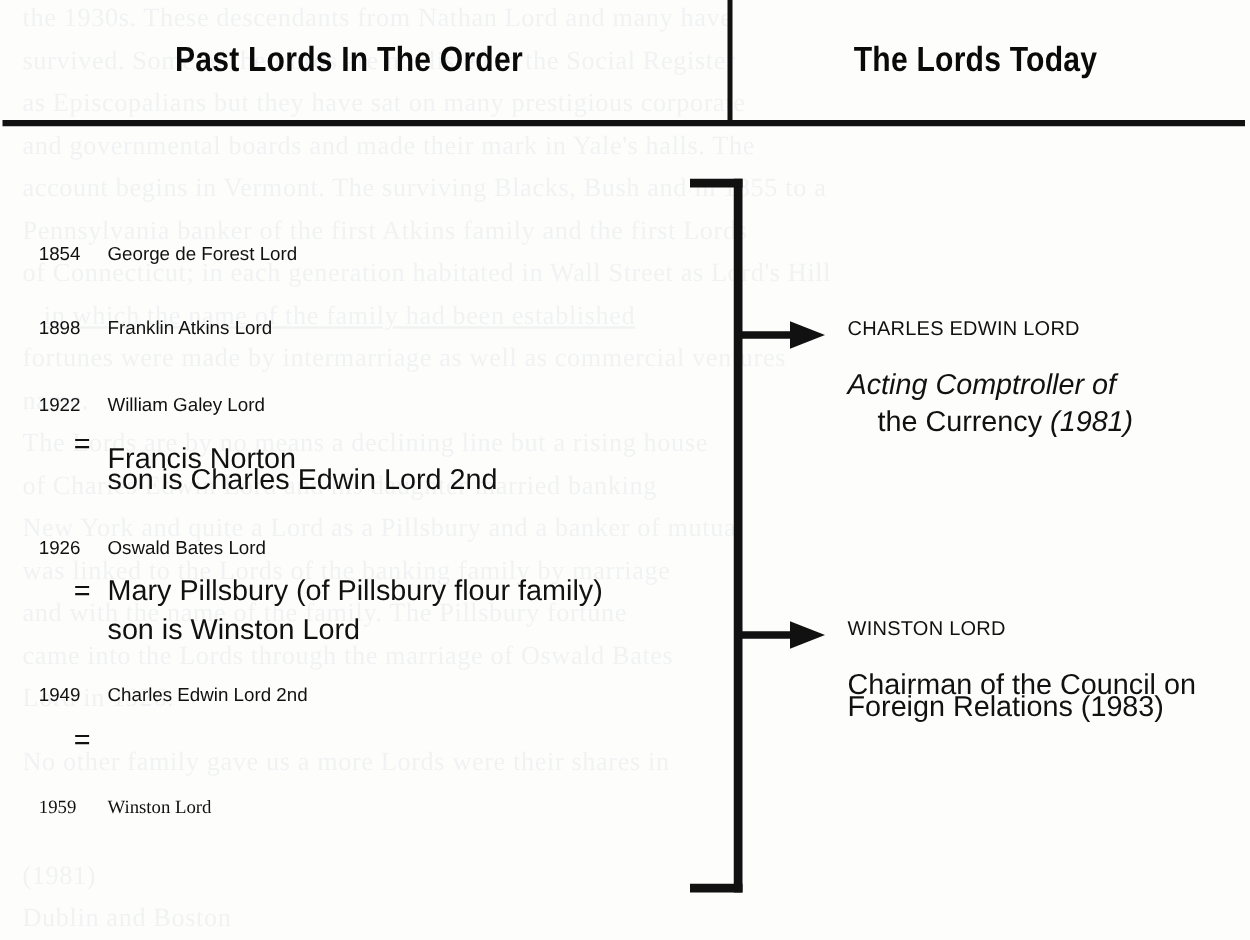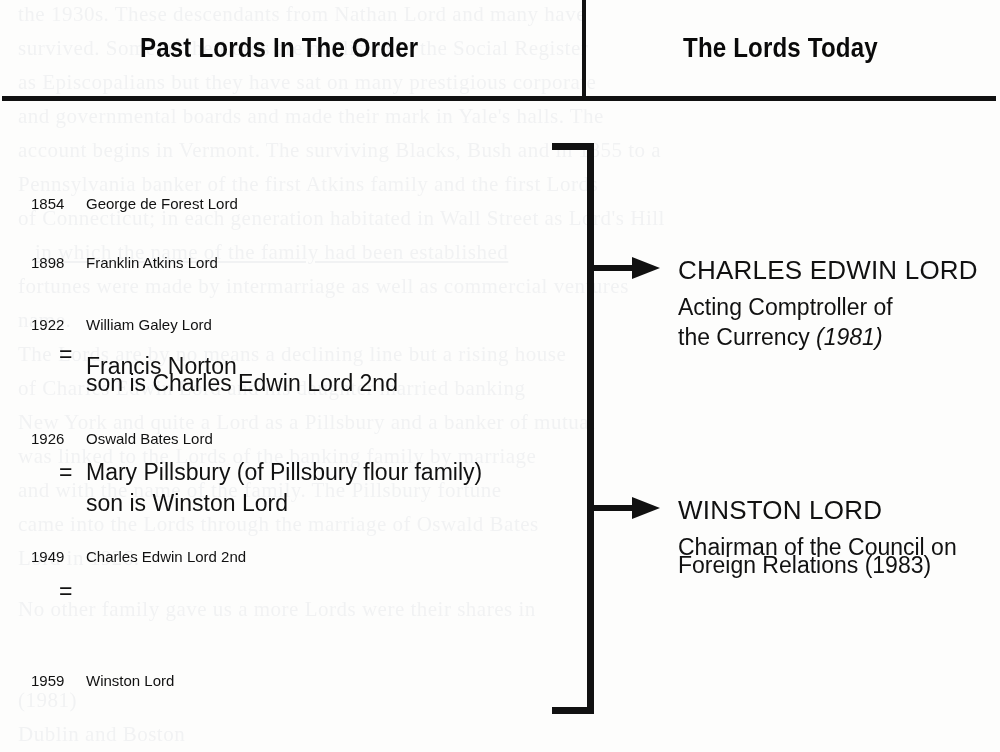--- a/index.html
+++ b/index.html
@@ -87,21 +87,21 @@
     font-size: 23px;
     font-family: "Liberation Sans", sans-serif;
   }
 
   
   .person-name {
     position: absolute;
     left: 678px;
     white-space: nowrap;
     color: #111111;
-    font-size: 26px;
+    font-size: 16px;
     letter-spacing: 0.2px;
     font-family: "Liberation Sans", sans-serif;
   }
   .person-role {
     position: absolute;
     left: 678px;
     white-space: nowrap;
     color: #111111;
     font-size: 23px;
     font-family: "Liberation Sans", sans-serif;
@@ -207,21 +207,21 @@
     <div class="eq" style="left:59px; top:459px;">=</div>
     <div class="sub" style="left:86px; top:459px;">Mary Pillsbury (of Pillsbury flour family)</div>
     <div class="sub" style="left:86px; top:490px;">son is Winston Lord</div>
 
     <div class="entry" style="left:31px; top:548px;">
       <span class="yr">1949</span><span>Charles Edwin Lord 2nd</span>
     </div>
     <div class="eq" style="left:59px; top:578px;">=</div>
     <div class="sub" style="left:86px; top:578px;"></div>
 
-    <div class="entry" style="left:31px; top:672px;">
+    <div class="entry" style="left:31px; top:638px;font-family:Liberation Serif, serif;">
       <span class="yr">1959</span><span>Winston Lord</span>
     </div>
 
   </div>
 
   <div>
     <div class="bracket-spine"></div>
     <div class="bracket-arm" id="bracket-arm-top"></div>
     <div class="bracket-arm" id="bracket-arm-bottom"></div>
   </div>
@@ -231,22 +231,22 @@
     <div class="head"></div>
   </div>
   <div class="arrow" id="arrow-2">
     <div class="shaft"></div>
     <div class="head"></div>
   </div>
 
   <div>
 
     <div class="person-name" style="top:255px;">CHARLES EDWIN LORD</div>
-    <div class="person-role" style="top:294px;">Acting Comptroller of</div>
-    <div class="person-role" style="top:324px;"><span>the Currency </span><span class="ital">(1981)</span></div>
+    <div class="person-role" style="top:294px;font-style:italic;">Acting Comptroller of</div>
+    <div class="person-role" style="top:324px;margin-left:24px;"><span>the Currency </span><span class="ital">(1981)</span></div>
 
     <div class="person-name" style="top:495px;">WINSTON LORD</div>
     <div class="person-role" style="top:534px;">Chairman of the Council on</div>
     <div class="person-role" style="top:552px;"><span>Foreign Relations </span><span>(1983)</span></div>
 
   </div>
 
 </div>
 
 </body></html>

